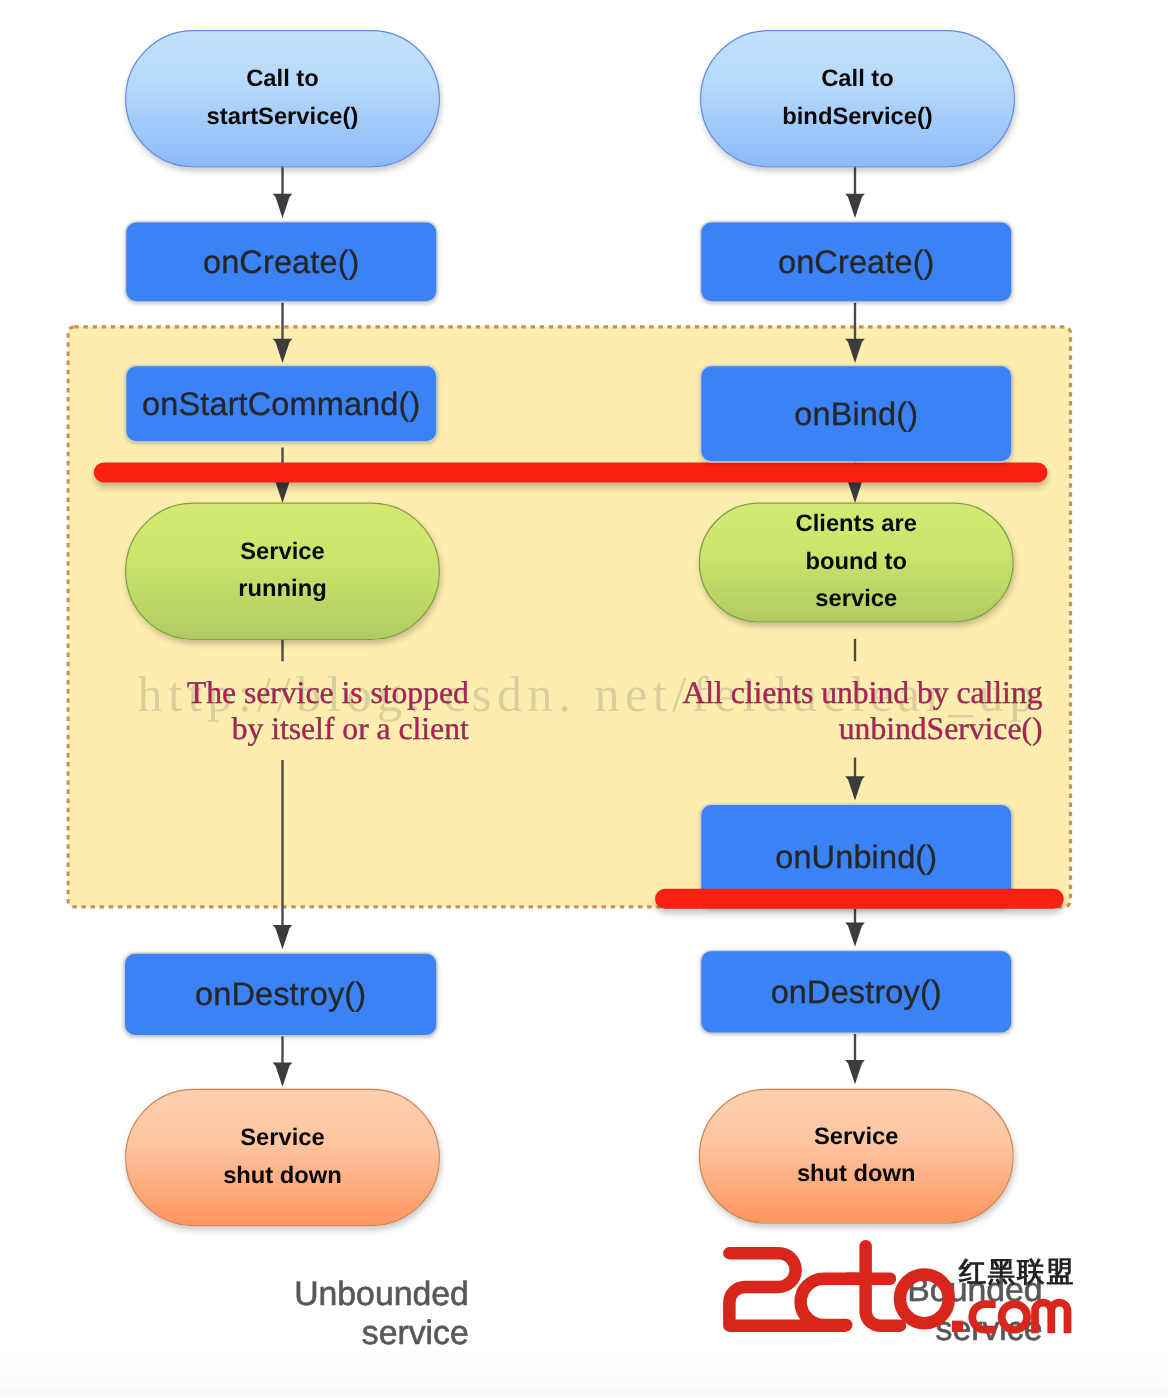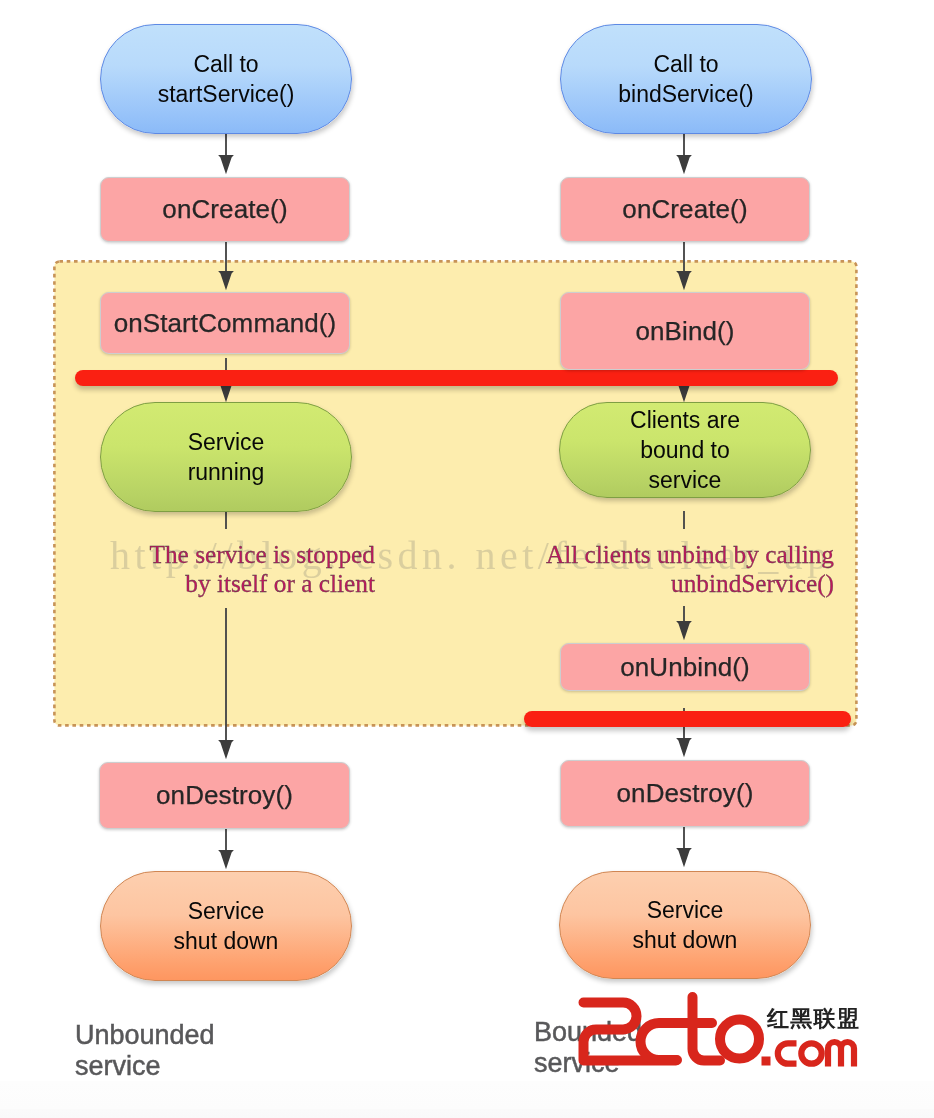--- a/index.html
+++ b/index.html
@@ -7,39 +7,39 @@
        -webkit-font-smoothing:antialiased;}
   #stage{position:relative;width:934px;height:1118px;background:#fff;}
   .bottomfade{position:absolute;left:0;top:1081px;width:934px;height:37px;
               background:linear-gradient(180deg,#fdfdfd 0%,#fcfcfc 76%,#fafafa 77%,#f9f9f9 100%);}
 
   .lane{position:absolute;}
 
   .node{position:absolute;box-sizing:border-box;display:flex;align-items:center;justify-content:center;
         text-align:center;white-space:pre;}
 
-  .box{background:#fca5a5;border:1px solid #CDCECF;border-radius:9px;
+  .box{background:#3b82f6;border:1px solid #CDCECF;border-radius:9px;
        box-shadow:0 1px 3px rgba(0,0,0,.20);color:#262626;font-size:26px;letter-spacing:.1px;
        -webkit-text-stroke:0.25px #262626;}
 
-  .pill{border-radius:60px;font-weight:normal;font-size:23px;line-height:30px;color:#080808;}
+  .pill{border-radius:60px;font-weight:bold;font-size:19px;line-height:30px;color:#080808;}
   .blue{background:linear-gradient(180deg,#C0E0FB 0%,#B8DAFB 38%,#96C2F9 85%,#8BBAF8 100%);
         border:1.8px solid #5D89E4;box-shadow:1px 3px 5px rgba(0,0,0,.22);}
   .green{background:linear-gradient(180deg,#D2EA72 0%,#CBE56C 40%,#B7D264 85%,#B0CB5F 100%);
          border:1.6px solid #7E9E43;box-shadow:1px 3px 5px rgba(0,0,0,.22);}
   .orange{background:linear-gradient(180deg,#FDCFAF 0%,#FDC5A1 40%,#FEA16E 85%,#FE9660 100%);
           border:1.6px solid #D08653;box-shadow:1px 3px 5px rgba(0,0,0,.22);}
 
   .redbar{position:absolute;background:#FA2012;border-radius:8px;box-shadow:0 4px 5px rgba(0,0,0,.22);}
 
   .note{position:absolute;text-align:right;color:#be185d;font-size:25.3px;line-height:29px;white-space:pre;font-family:Liberation Serif, serif;
         -webkit-text-stroke:0.3px #464646;}
   .lifetime{position:absolute;text-align:center;color:#D5BF4B;font-size:25.5px;line-height:29px;white-space:pre;
             -webkit-text-stroke:0.4px #D5BF4B;}
-  .caption{position:absolute;text-align:left;color:#58585a;font-size:27px;line-height:31px;white-space:pre;
+  .caption{position:absolute;text-align:right;color:#58585a;font-size:27px;line-height:31px;white-space:pre;
            -webkit-text-stroke:0.5px #58585a;}
 
   .wm{position:absolute;color:rgba(118,118,112,.26);font-family:"Liberation Serif",serif;
       font-size:40px;letter-spacing:4.5px;white-space:nowrap;line-height:40px;}
 
   svg.arrows{position:absolute;left:0;top:0;width:934px;height:1118px;}
   .logo{position:absolute;overflow:visible;}
   .logo-cn{position:absolute;color:#232323;font-size:22px;line-height:22px;letter-spacing:1.3px;font-weight:bold;
            white-space:nowrap;font-family:"DejaVu Sans",sans-serif;}
 </style>
@@ -108,21 +108,21 @@
 
   <div class="node pill blue" style="left:560px;top:24px;width:252px;height:110px;">Call to
 bindService()</div>
   <div class="node box" style="left:560px;top:177px;width:250px;height:65px;">onCreate()</div>
   <div class="node box" style="left:560px;top:292px;width:250px;height:78px;">onBind()</div>
   <div class="node pill green" style="left:559px;top:402px;width:252px;height:96px;">Clients are
 bound to
 service</div>
   <div class="note" style="left:534px;top:540px;width:300px;">All clients unbind by calling
 unbindService()</div>
-  <div class="node box" style="left:560px;top:643px;width:250px;height:48px;">onUnbind()</div>
+  <div class="node box" style="left:560px;top:643px;width:250px;height:84px;">onUnbind()</div>
   <div class="redbar" style="left:524px;top:711px;width:327px;height:16px;"></div>
   <div class="node box" style="left:560px;top:760px;width:250px;height:67px;">onDestroy()</div>
   <div class="node pill orange" style="left:559px;top:871px;width:252px;height:108px;">Service
 shut down</div>
   <div class="caption" style="left:534px;top:1017px;width:300px;">Bounded
 service</div>
 
   <svg class="logo" style="left:570px;top:995px;width:300px;height:85px;" viewBox="0 0 300 85">
     <g fill="none" stroke="#D8261C" stroke-width="10" stroke-linecap="round" stroke-linejoin="round">
 

